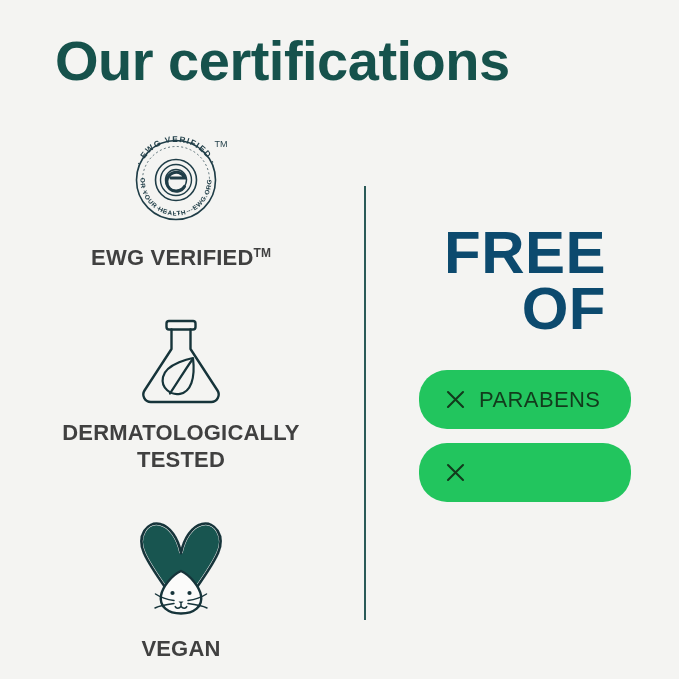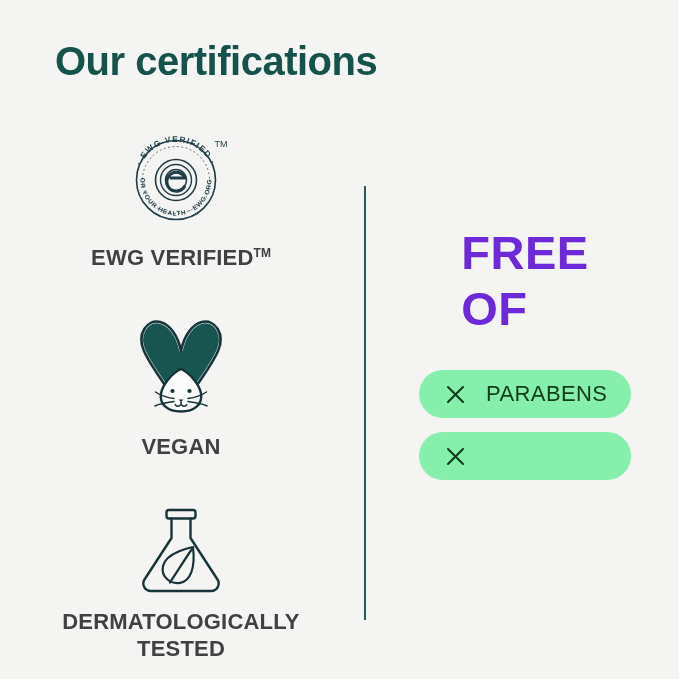--- a/index.html
+++ b/index.html
@@ -21,21 +21,21 @@
     height: 679px;
     background: #f4f4f2;
     box-sizing: border-box;
   }
 
   
   .page-title {
     position: absolute;
     left: 55px;
     top: 32px;
-    font-size: 40px;
+    font-size: 56px;
     line-height: 58px;
     font-weight: 700;
     letter-spacing: -0.5px;
     color: #16524c;
     white-space: nowrap;
   }
 
   
   .divider {
     position: absolute;
@@ -92,44 +92,44 @@
   .right-col {
     position: absolute;
     left: 380px;
     top: 225px;
     width: 290px;
     display: flex;
     flex-direction: column;
     align-items: center;
   }
   .free-of {
-    font-size: 47px;
+    font-size: 60px;
     line-height: 56px;
     font-weight: 700;
-    color: #6d28d9;
-    text-align: left;
+    color: #0c4a6e;
+    text-align: right;
     letter-spacing: 0.5px;
     white-space: pre-line;
   }
   .pill-list {
     margin-top: 33px;
     display: flex;
     flex-direction: column;
     gap: 14px;
     align-items: center;
     width: 100%;
   }
   .pill {
     width: 212px;
-    height: 48px;
+    height: 59px;
     border-radius: 28px;
-    background: #86efac;
-    display: flex;
-    align-items: center;
-    gap: 20px;
+    background: #22c55e;
+    display: flex;
+    align-items: center;
+    gap: 13px;
     padding-left: 26px;
     box-sizing: border-box;
   }
   .pill-x {
     flex: 0 0 auto;
     display: flex;
     align-items: center;
     justify-content: center;
   }
   .pill-label {
@@ -179,20 +179,40 @@
           <circle cx="50" cy="50" r="10.5" fill="none" stroke="#1f3d47" stroke-width="1.4"></circle>
 
           <path d="M 58.5,56.5 A 9.5,9.5 0 1 1 59,48 L 45,48" fill="none" stroke="#1f3d47" stroke-width="3.1" stroke-linecap="round"></path>
 
           <text x="95" y="17" font-family="'Liberation Sans', sans-serif" font-size="9" font-weight="500" fill="#1f3d47" text-anchor="middle">TM</text>
         </svg>
       </div>
       <div class="cert-label"><span>EWG VERIFIED</span><span class="tm">TM</span></div>
     </div>
 
+    <div class="cert-item derm">
+      <div class="cert-icon">
+        <svg width="96" height="92" viewBox="0 0 96 92" aria-hidden="true">
+          <g fill="none" stroke="#16343a" stroke-width="2.4" stroke-linejoin="round" stroke-linecap="round">
+
+            <rect x="33.5" y="8" width="29" height="8.5" rx="2.5"></rect>
+
+            <path d="M 38.5,16.5 L 38.5,36 L 11.5,77.5 a 7.5,7.5 0 0 0 6.3,11.5 L 78.2,89 a 7.5,7.5 0 0 0 6.3,-11.5 L 57.5,36 L 57.5,16.5"></path>
+          </g>
+
+          <g fill="none" stroke="#16343a" stroke-width="2.2" stroke-linecap="round" stroke-linejoin="round">
+            <path d="M 60,45 C 60,45 33,50 30,64 C 27.6,75.2 38,82.5 47,80.8 C 57.5,78.8 62.5,66 60,45 Z"></path>
+            <path d="M 59,47 C 52,57 44,70 37,80.5"></path>
+          </g>
+        </svg>
+      </div>
+      <div class="cert-label">DERMATOLOGICALLY
+TESTED</div>
+    </div>
+
     <div class="cert-item vegan">
       <div class="cert-icon">
         <svg width="118" height="108" viewBox="0 0 118 108" aria-hidden="true">
 
           <path d="M 59,96
                    C 59,96 30,58 22,40
                    C 14.5,23 25,8 38,11
                    C 48,13.3 56,25 59,40
                    C 62,25 70,13.3 80,11
                    C 93,8 103.5,23 96,40
@@ -225,40 +245,20 @@
             <path d="M 52,87.5 C 44,86.5 38,84 33.5,81"></path>
             <path d="M 52,90.5 C 44,91.5 38,92.5 33,95"></path>
             <path d="M 66,87.5 C 74,86.5 80,84 84.5,81"></path>
             <path d="M 66,90.5 C 74,91.5 80,92.5 85,95"></path>
           </g>
         </svg>
       </div>
       <div class="cert-label">VEGAN</div>
     </div>
 
-    <div class="cert-item derm">
-      <div class="cert-icon">
-        <svg width="96" height="92" viewBox="0 0 96 92" aria-hidden="true">
-          <g fill="none" stroke="#16343a" stroke-width="2.4" stroke-linejoin="round" stroke-linecap="round">
-
-            <rect x="33.5" y="8" width="29" height="8.5" rx="2.5"></rect>
-
-            <path d="M 38.5,16.5 L 38.5,36 L 11.5,77.5 a 7.5,7.5 0 0 0 6.3,11.5 L 78.2,89 a 7.5,7.5 0 0 0 6.3,-11.5 L 57.5,36 L 57.5,16.5"></path>
-          </g>
-
-          <g fill="none" stroke="#16343a" stroke-width="2.2" stroke-linecap="round" stroke-linejoin="round">
-            <path d="M 60,45 C 60,45 33,50 30,64 C 27.6,75.2 38,82.5 47,80.8 C 57.5,78.8 62.5,66 60,45 Z"></path>
-            <path d="M 59,47 C 52,57 44,70 37,80.5"></path>
-          </g>
-        </svg>
-      </div>
-      <div class="cert-label">DERMATOLOGICALLY
-TESTED</div>
-    </div>
-
   </div>
 
   <div class="right-col">
     <div class="free-of">FREE
 OF</div>
 
     <div class="pill-list">
 
       <div class="pill">
         <span class="pill-x">

